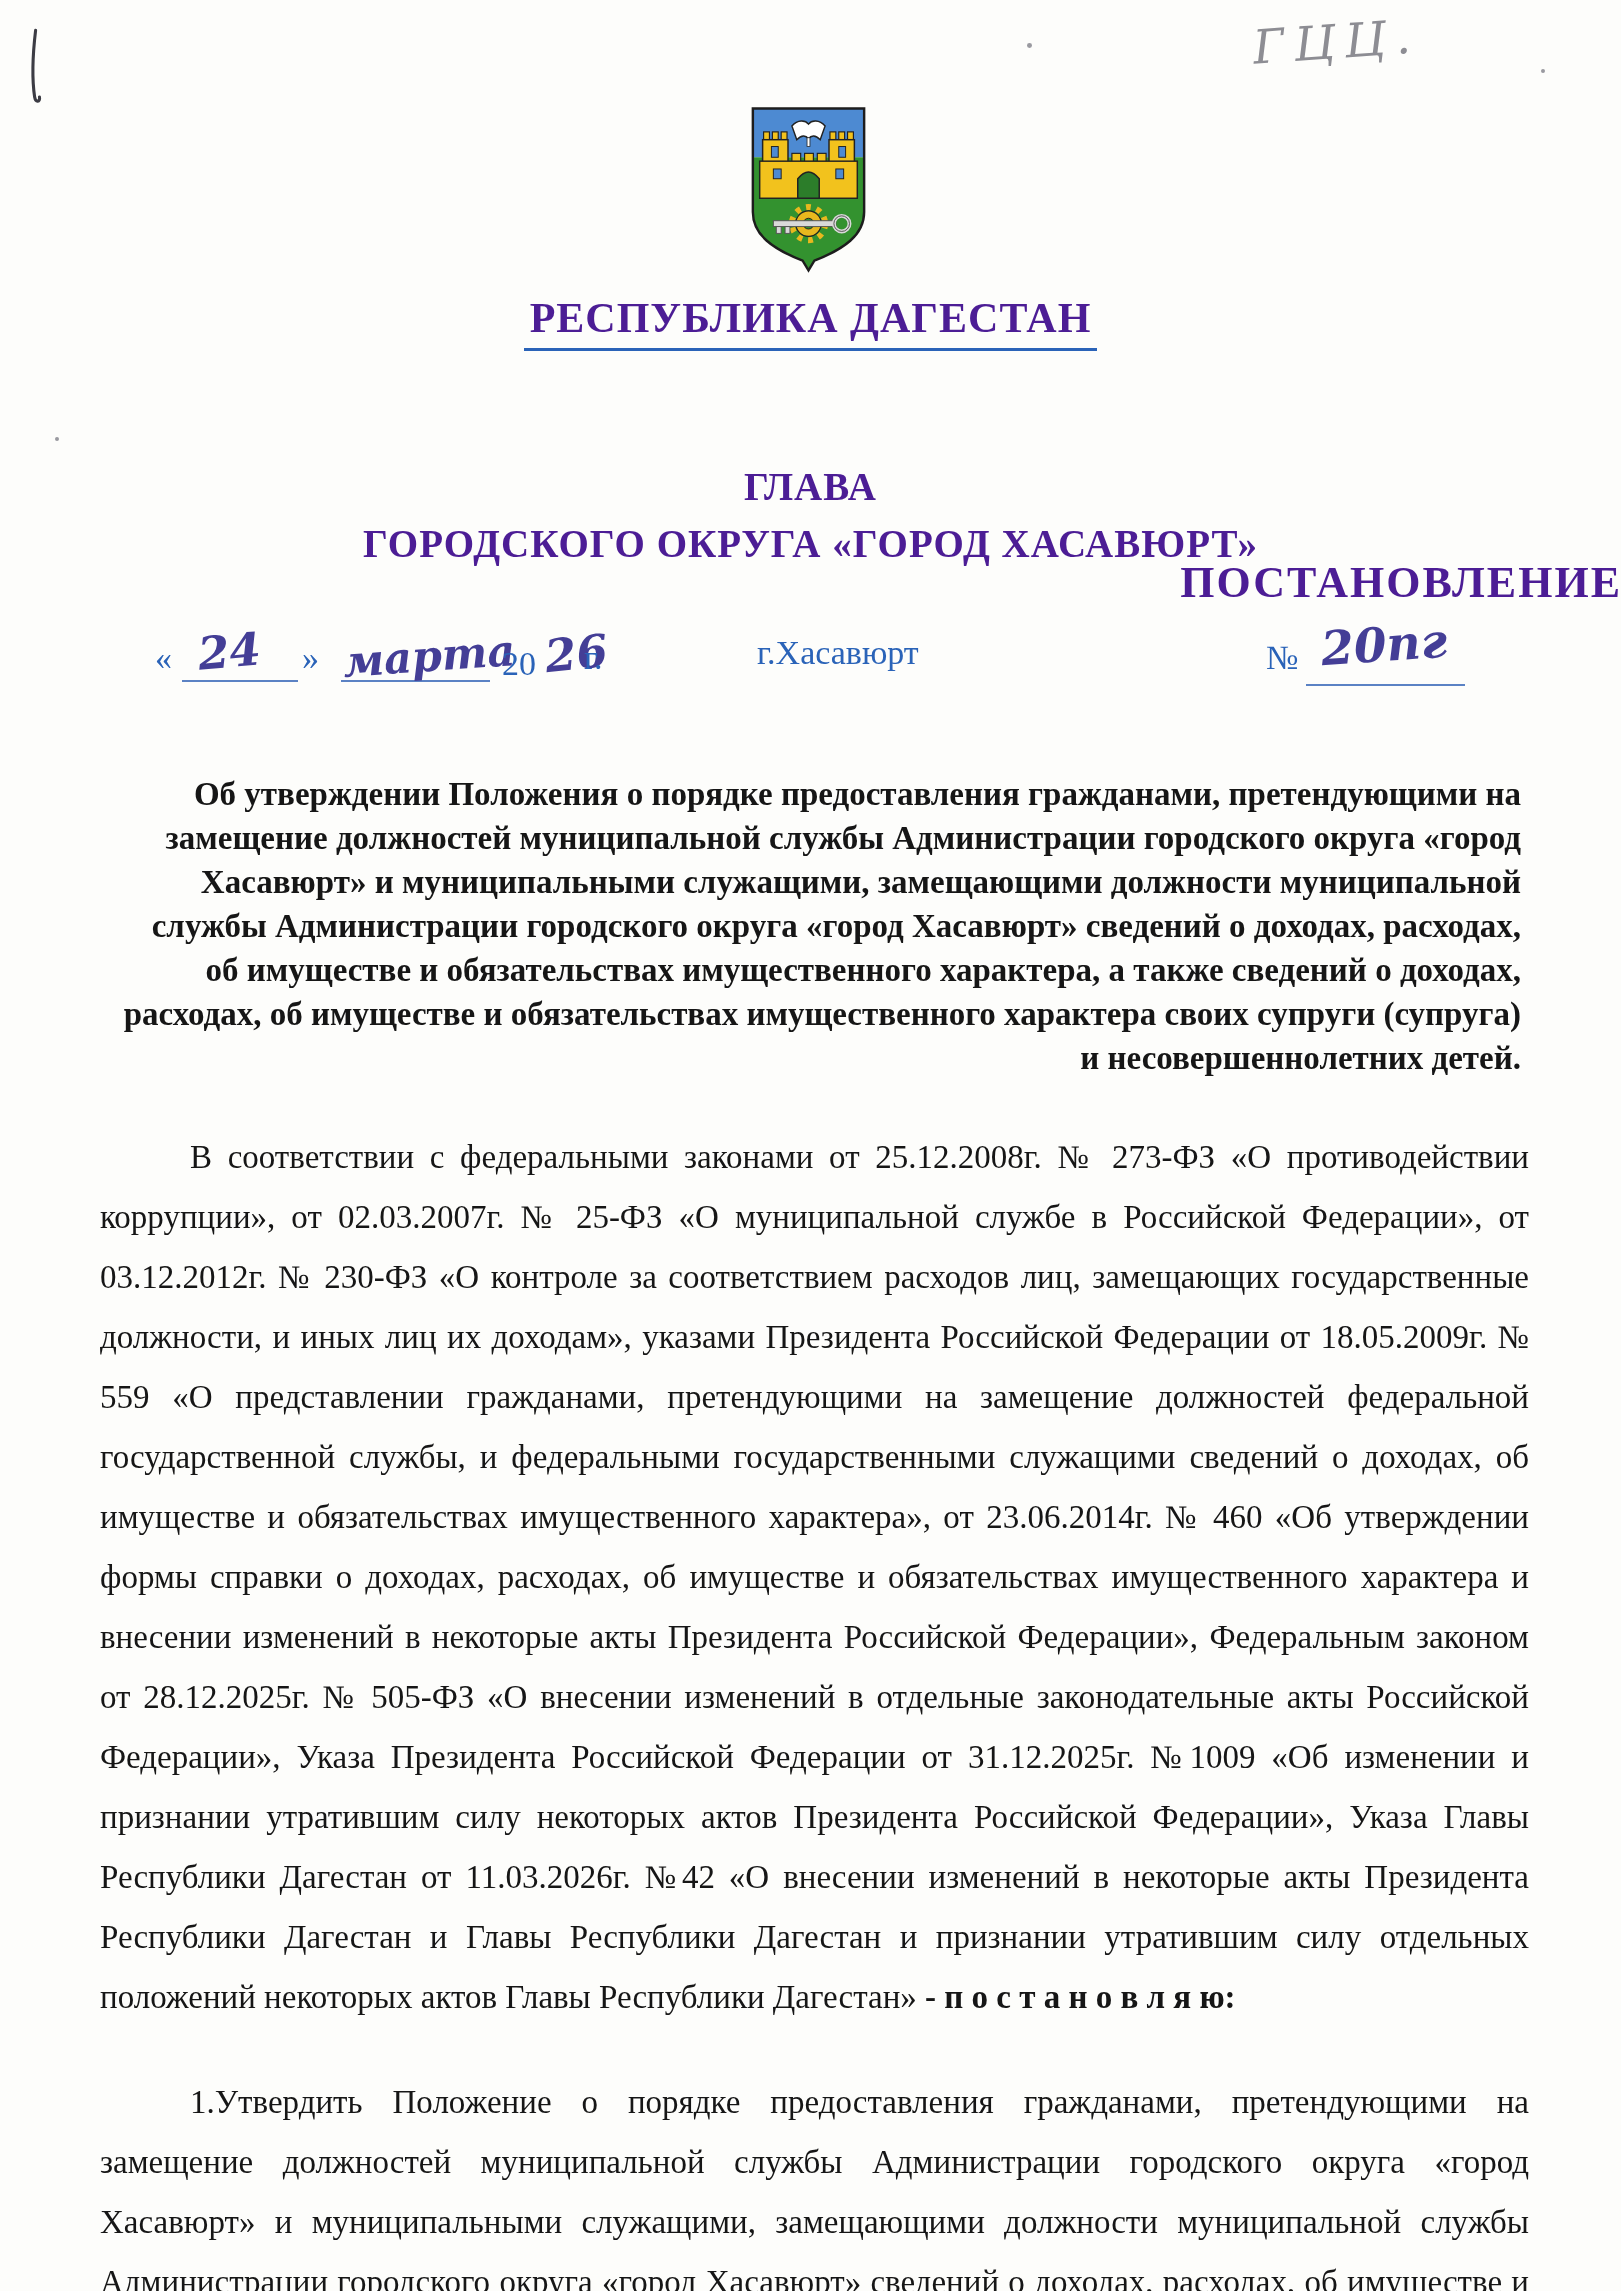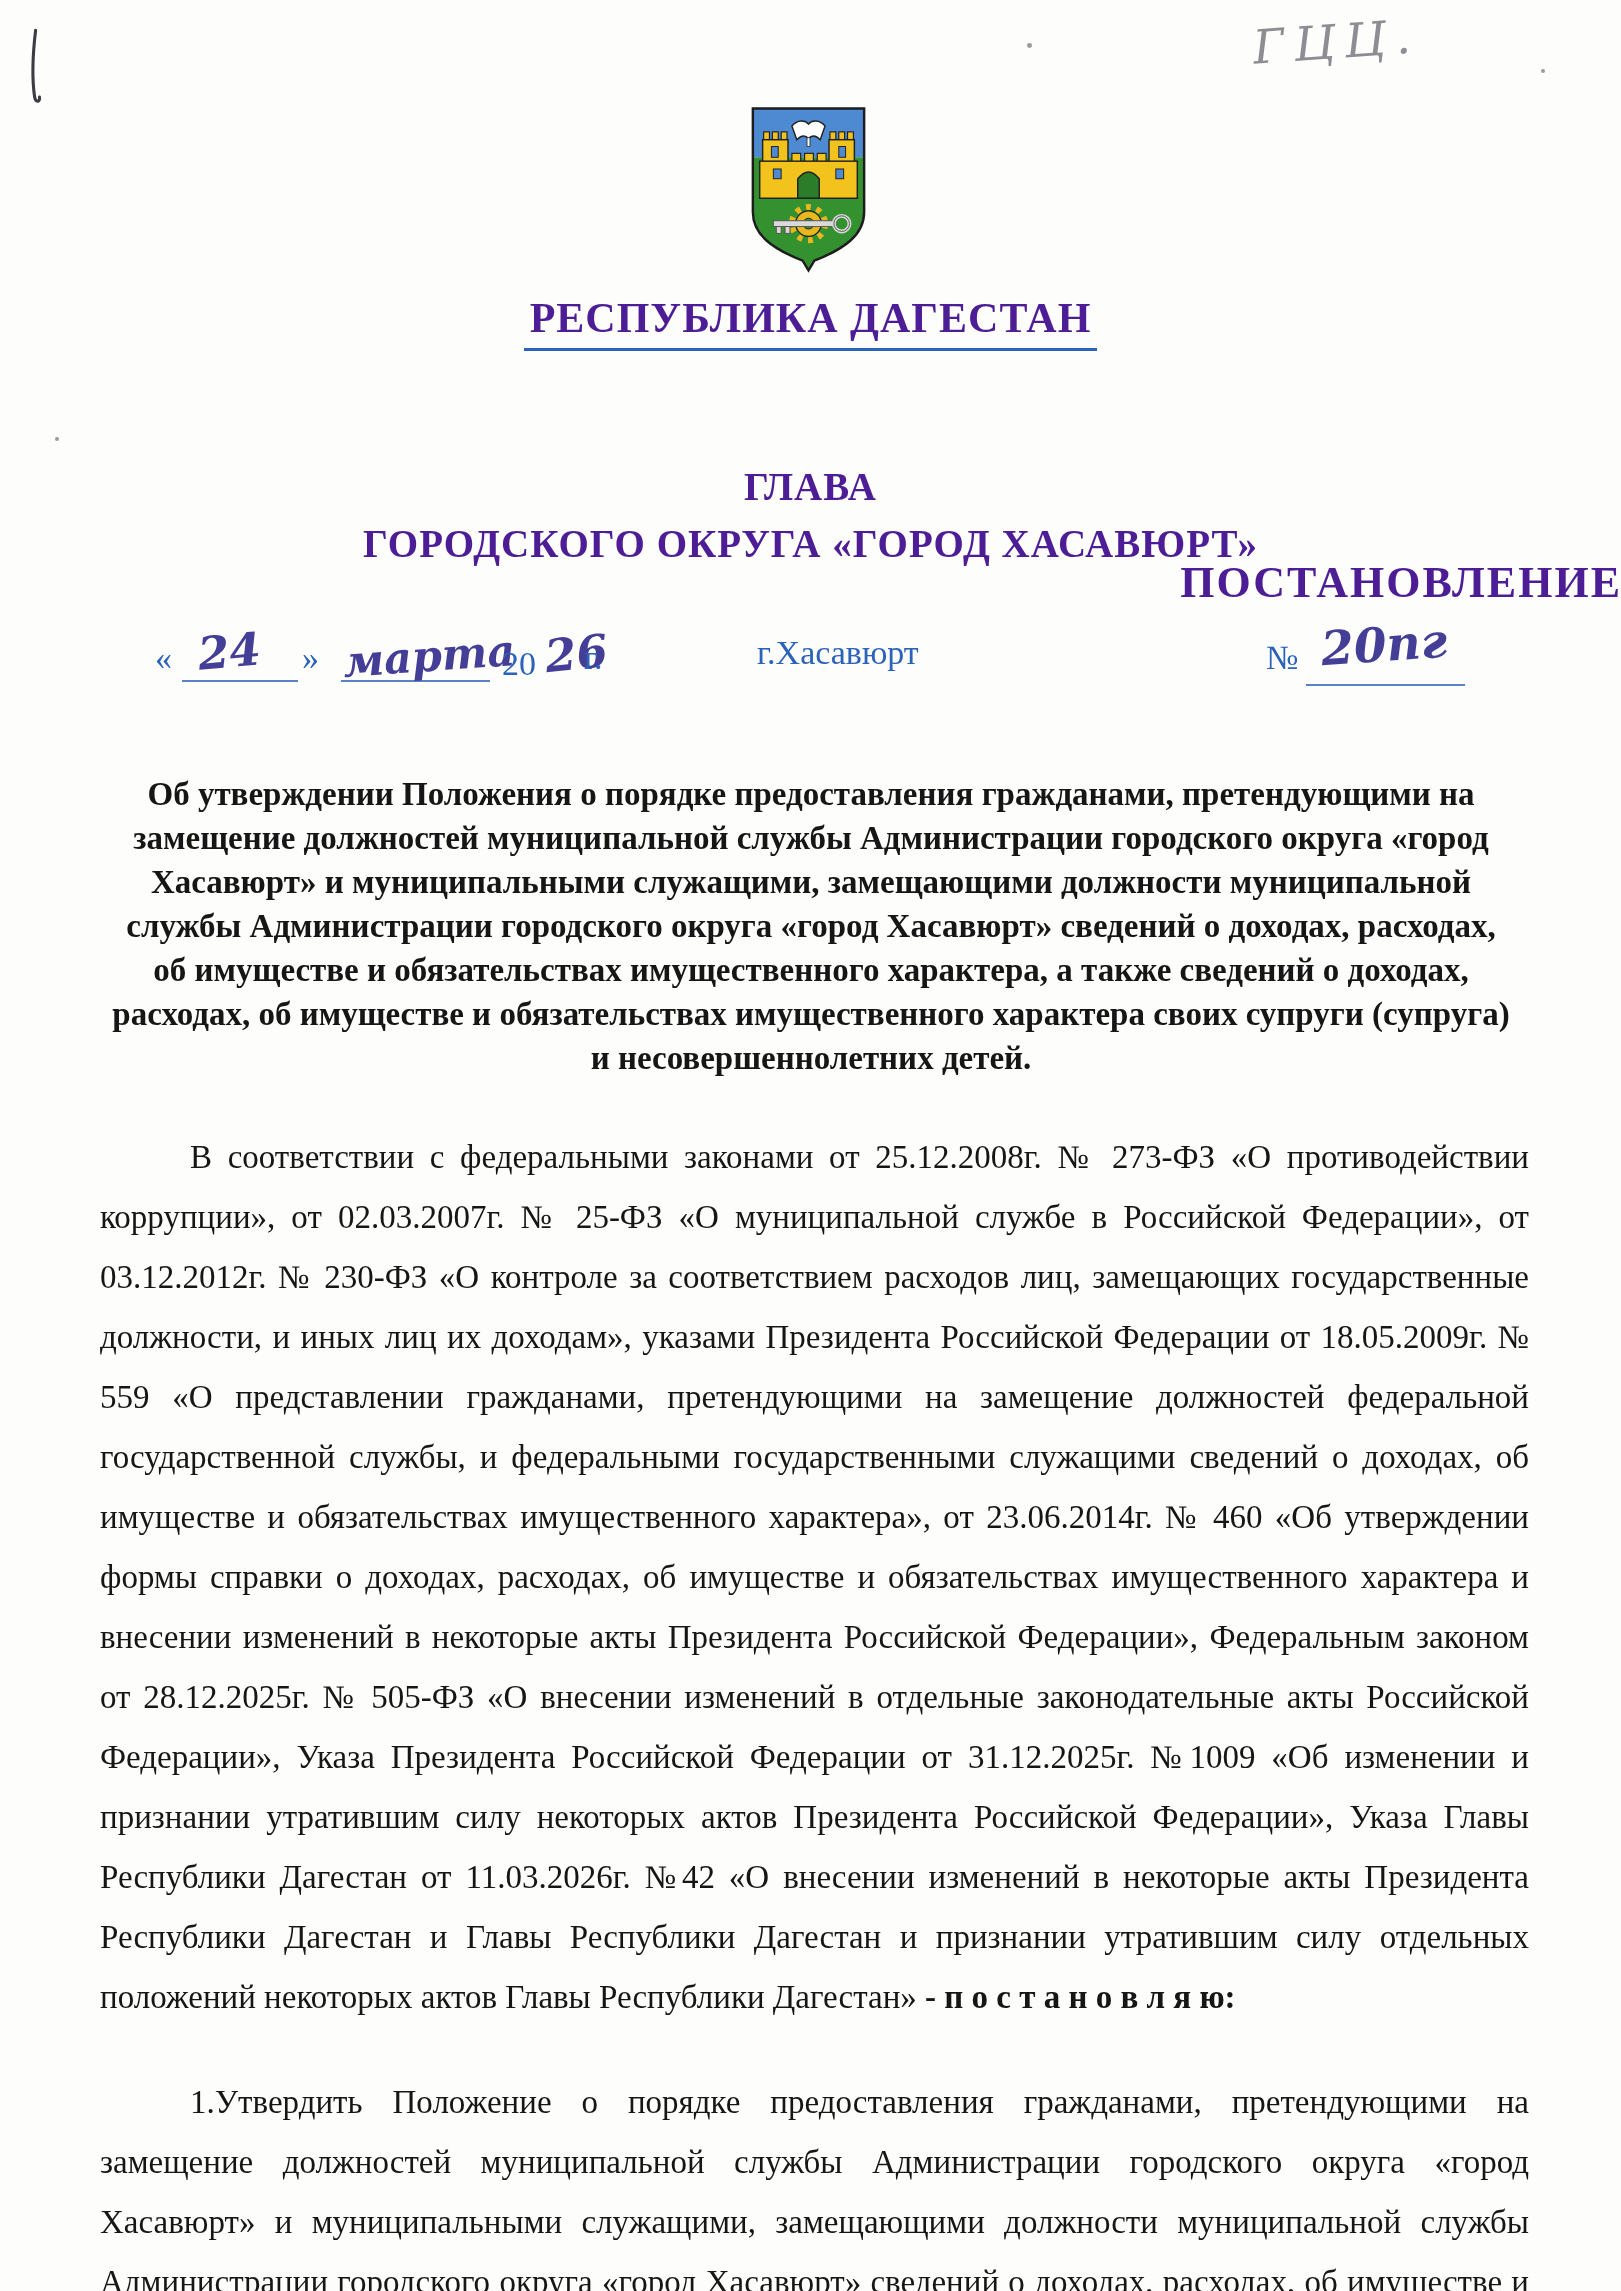--- a/index.html
+++ b/index.html
@@ -47,22 +47,22 @@
   .dateline{position:absolute;left:0;top:629px;width:100%;height:69px;font-size:34px;}
   .dateline .printed{position:absolute;color:#2a63b8;}
   .field-line{position:absolute;height:0;border-bottom:2.9px solid #5b82c4;}
   .ink{
     position:absolute;
     font-family:"DejaVu Serif", serif;font-style:italic;font-weight:bold;
     color:#443e96;white-space:nowrap;
   }
   
   .title-block{
-    position:absolute;left:110px;top:772px;width:1402px;
-    text-align:center;font-weight:bold;
+    position:absolute;left:119px;top:772px;width:1402px;
+    text-align:right;font-weight:bold;
     font-size:33px;line-height:44px;
   }
   .text-block{
     position:absolute;left:100px;top:1127px;width:1429px;
     font-size:33px;line-height:60px;text-align:justify;
   }
   .text-block p{margin:0;text-indent:90px;}
   .text-block p + p{margin-top:45px;}
   .resolve{font-weight:bold;}
 </style>

